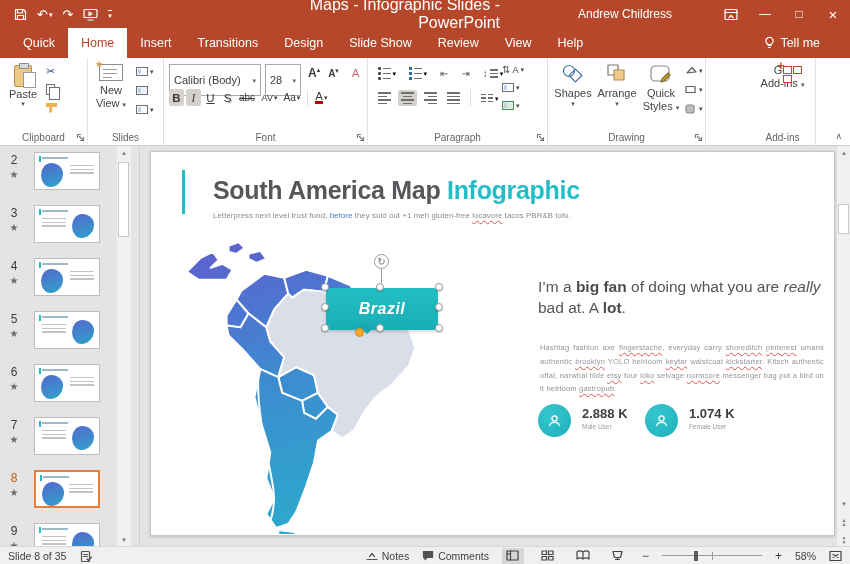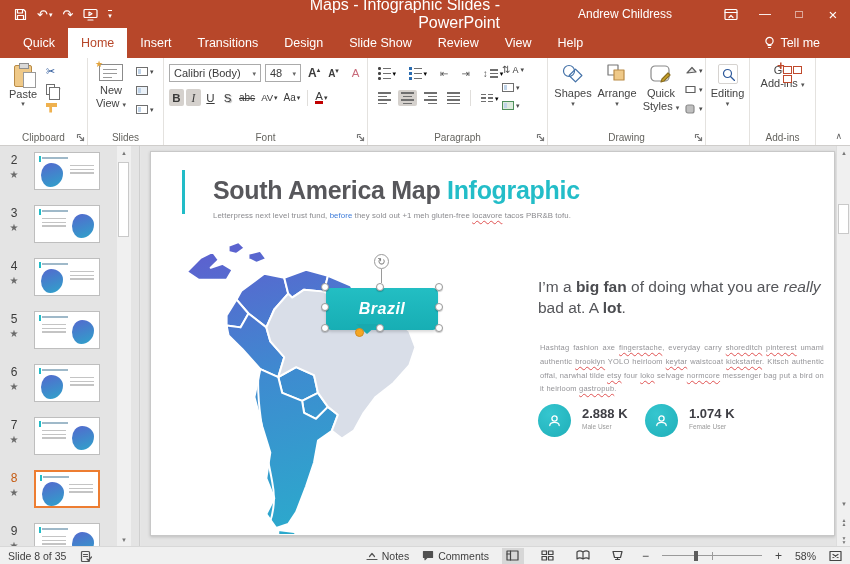--- a/index.html
+++ b/index.html
@@ -54,21 +54,21 @@
   .ns-big{position:absolute;left:4px;top:5px;width:38px;text-align:center;font-size:11px;color:#444;line-height:13px;}
   .ns-ic{position:relative;width:24px;height:17px;border:1px solid #8B8B8B;background:#fff;margin:1px auto 3px;}
   .ns-ic i{position:absolute;left:3px;height:1px;background:#9a9a9a;width:14px;}
   .ns-star{position:absolute;left:-5px;top:-5px;color:#E2A33C;font-size:9px;line-height:9px;}
   .slides-col{position:absolute;left:48px;top:7px;display:flex;flex-direction:column;gap:6px;}
   .lay-ic{width:12px;height:9px;border:1px solid #6f6f6f;background:#fff;position:relative;}
   .lay-ic::before{content:"";position:absolute;left:1px;top:1px;bottom:1px;width:3px;background:#BFD3E8;}
 
   
   .g-font{left:164px;width:204px;}
-  .combo{position:absolute;height:18px;border:1px solid #ABABAB;background:#fff;font-size:11px;color:#3b3b3b;
+  .combo{position:absolute;height:32px;border:1px solid #ABABAB;background:#fff;font-size:11px;color:#3b3b3b;
          display:flex;align-items:center;padding:0 4px;gap:4px;}
   .combo .cv{flex:1;white-space:nowrap;overflow:hidden;}
   .fbtn{min-width:15px;height:17px;display:inline-flex;align-items:center;justify-content:center;
         font-size:11.5px;color:#3b3b3b;padding:0 2px;border-radius:2px;gap:1px;}
   .fbtn.on{background:#D5D1CD;}
   .fontrow2{position:absolute;left:5px;top:31px;display:flex;align-items:center;gap:2px;}
   .redbar{border-bottom:3px solid #C00000;line-height:10px;}
   .grow-ic{font-size:12px;color:#3b3b3b;}
   .grow-ic sup{font-size:7px;}
   .vsep{width:1px;height:16px;background:#E0DEDB;margin:0 3px;}
@@ -320,21 +320,21 @@
       </div>
       <div class="glabel">Slides</div>
     </div>
 
     <div class="rgroup g-font">
       <div class="combo" style="left:5px;top:6px;width:92px">
         <span class="cv">Calibri (Body)</span>
         <span class="caret" style="color:#666">▾</span>
       </div>
       <div class="combo" style="left:101px;top:6px;width:36px">
-        <span class="cv">48</span>
+        <span class="cv">28</span>
         <span class="caret" style="color:#666">▾</span>
       </div>
       <span class="fbtn" style="position:absolute;left:142px;top:6px">
           <span class="grow-ic"><b>A</b><sup>▴</sup></span>
         </span>
       <span class="fbtn" style="position:absolute;left:162px;top:7px;font-size:10px">
           <span class="grow-ic" style="font-size:10px"><b>A</b><sup>▾</sup></span>
         </span>
       <span class="fbtn" style="position:absolute;left:184px;top:6px">
           <span style="color:#C86A7A">A</span>
@@ -522,30 +522,20 @@
           </span>
       </div>
       <div class="glabel">Drawing</div>
       <span class="launch">
         <svg class="ic" width="9" height="9" style="stroke:#777">
             <path d="M1.5,1.5 h3 M1.5,1.5 v3 M3.5,3.5 l4,4 M7.5,4.5 v3 h-3"></path>
           </svg>
       </span>
     </div>
 
-    <div class="rgroup g-edit">
-      <div class="bigbtn">
-        <svg class="ic" width="20" height="20" style="stroke:#2B579A;margin:0 auto;border:1px solid #D6D3D0;padding:2px;border-radius:2px">
-          <circle cx="6.5" cy="6.5" r="4"></circle>
-            <path d="M9.5,9.5 l4,4"></path>
-        </svg>
-        <div style="margin-top:3px">Editing</div>
-        <div class="caret" style="color:#555">▾</div>
-      </div>
-    </div>
 
     <div class="rgroup g-add">
       <div class="bigbtn">
         <span class="addgrid"><i></i><i></i><i></i><span class="plus">+</span></span>
         <div><span>Get</span></div>
         <div><span>Add-ins</span> <span class="caret" style="color:#555">▾</span></div>
       </div>
       <div class="glabel">Add-ins</div>
     </div>
 

